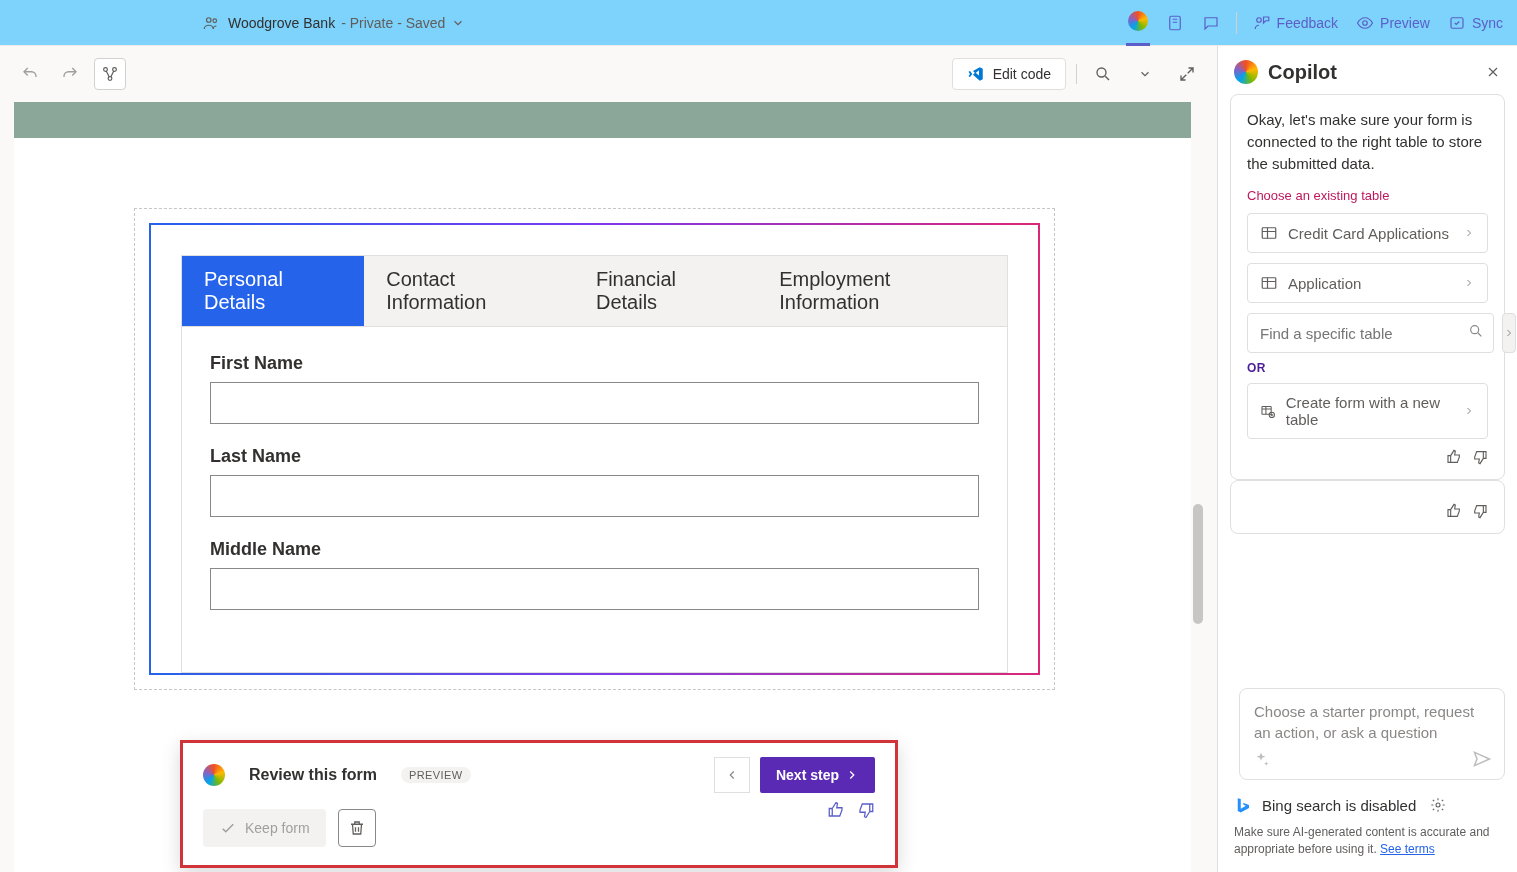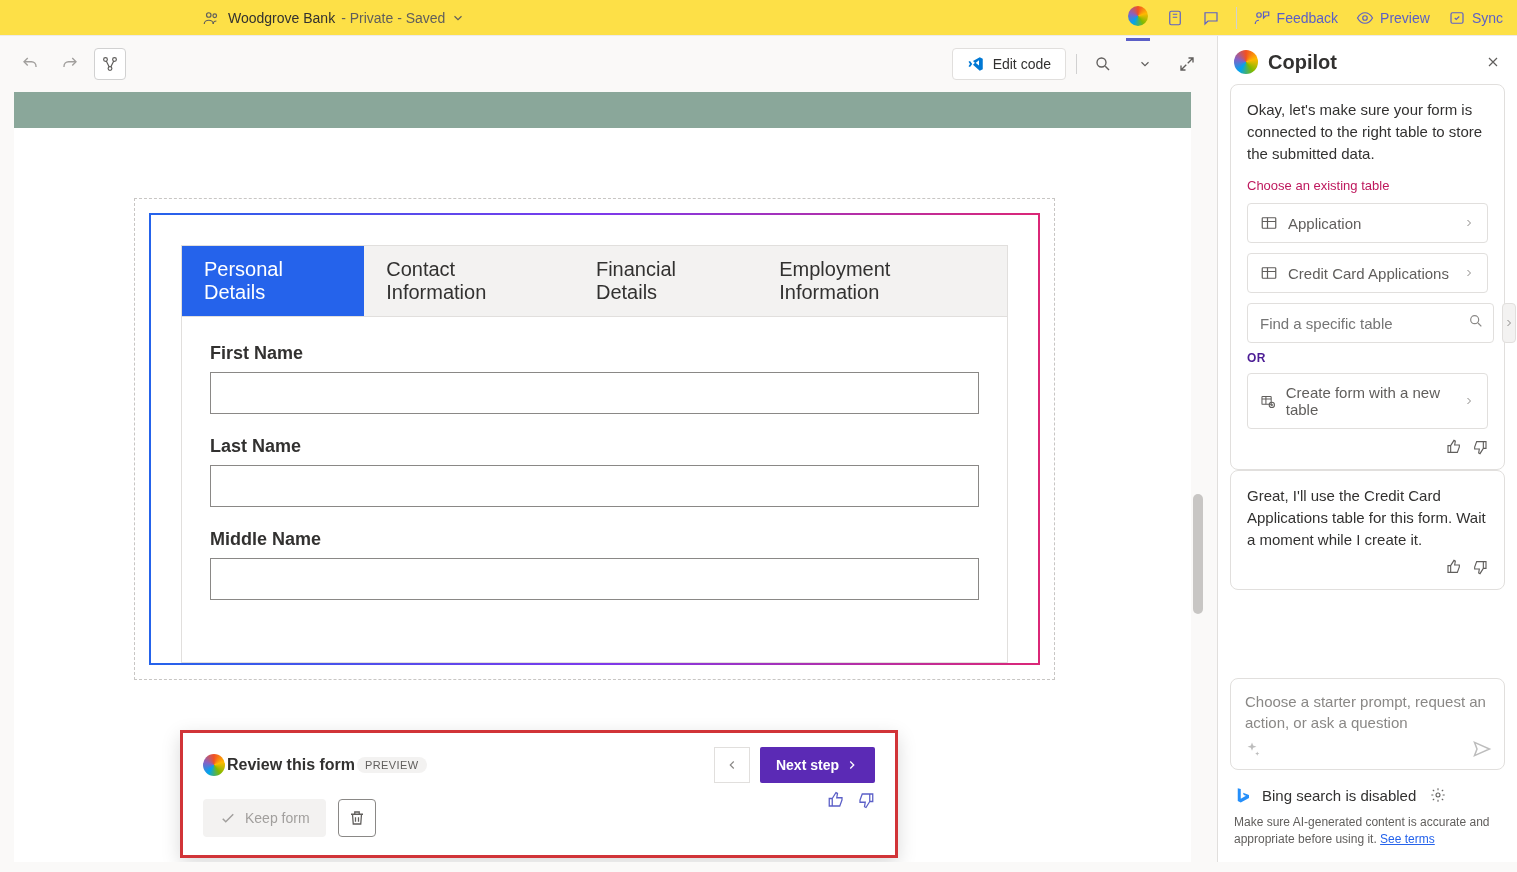--- a/index.html
+++ b/index.html
@@ -1,19 +1,19 @@
 <!DOCTYPE html>
 <html><head>
 <meta charset="utf-8">
 <style>
   * { box-sizing: border-box; margin: 0; padding: 0; }
   body { font-family: "Segoe UI", -apple-system, sans-serif; font-size: 14px; color: #323130; background: #faf9f8; width: 1517px; height: 872px; overflow: hidden; }
 
   
-  .top-bar { height: 36px; background: #fde047; border-bottom: 1px solid #edebe9; display: flex; align-items: center; padding: 0 12px; }
+  .top-bar { height: 46px; background: #7dd3fc; border-bottom: 1px solid #edebe9; display: flex; align-items: center; padding: 0 12px; }
   .top-left { display: flex; align-items: center; gap: 8px; margin-left: 190px; }
   .top-icon { width: 18px; height: 18px; color: #605e5c; }
   .doc-title { display: flex; align-items: center; gap: 6px; color: #323130; }
   .doc-title .wt { font-weight: 400; }
   .doc-title .suffix { color: #605e5c; }
   .top-spacer { flex: 1; }
   .top-right { display: flex; align-items: center; gap: 14px; }
   .tr-item { display: flex; align-items: center; gap: 6px; color: #5b5fc7; font-size: 14px; height: 46px; padding: 0 2px; cursor: pointer; }
   .tr-item.active { border-bottom: 3px solid #5b5fc7; }
   .tr-sep { width: 1px; height: 22px; background: #d1d1d1; }
@@ -44,21 +44,21 @@
   .tab.active { background:#2563eb; color:#fff; }
   .tab + .tab { border-left:0; }
 
   .fields { border:1px solid #e1dfdd; border-top:0; padding:26px 28px 40px 28px; }
   .field { margin-bottom:22px; }
   .field label { display:block; font-weight:700; font-size:18px; margin-bottom:8px; }
   .field input { width:100%; height:42px; border:1px solid #8a8886; padding:0 10px; font-size:15px; }
 
   
   .review-overlay { position:absolute; left:180px; bottom:4px; width:718px; background:#fff; border:3px solid #d13438; border-top-width:3px; box-shadow:0 6px 18px rgba(0,0,0,.15); padding:14px 20px 18px 20px; }
-  .rv-head { display:flex; align-items:center; gap:2px; }
+  .rv-head { display:flex; align-items:center; gap:24px; }
   .rv-title { font-size:16px; font-weight:600; }
   .rv-badge { font-size:11px; background:#f3f2f1; color:#605e5c; border-radius:10px; padding:2px 8px; letter-spacing:.4px; }
   .rv-nav { margin-left:auto; display:flex; gap:10px; }
   .rv-prev { width:36px; height:36px; border:1px solid #e1dfdd; background:#fff; display:flex; align-items:center; justify-content:center; color:#8a8886; cursor:pointer; }
   .rv-next { height:36px; padding:0 16px; background:#5b2ab5; color:#fff; display:flex; align-items:center; gap:6px; font-weight:600; cursor:pointer; border-radius:2px; }
   .rv-actions { display:flex; gap:12px; margin-top:16px; }
   .keep-btn { display:flex; align-items:center; gap:8px; background:#f3f2f1; color:#a19f9d; padding:8px 16px; border-radius:4px; cursor:not-allowed; }
   .trash-btn { width:38px; height:38px; border:1px solid #8a8886; border-radius:4px; display:flex; align-items:center; justify-content:center; cursor:pointer; }
   .rv-disc { margin-top:14px; font-size:12.5px; color:#605e5c; line-height:1.5; max-width:560px; }
   .rv-disc a { color:#2563eb; text-decoration:underline; cursor:pointer; }
@@ -77,21 +77,21 @@
   .help-label { font-size:13px; color:#be185d; margin:14px 0 10px 0; }
   .table-opt { display:flex; align-items:center; gap:10px; border:1px solid #e1dfdd; border-radius:4px; padding:10px 12px; margin-bottom:10px; color:#605e5c; cursor:pointer; font-size:15px; }
   .table-opt .chev { margin-left:auto; color:#8a8886; }
   .find-row { display:flex; gap:8px; margin-bottom:8px; }
   .find-input { flex:1; border:1px solid #e1dfdd; border-radius:4px; padding:0 34px 0 12px; height:40px; font-size:15px; color:#605e5c; position:relative; }
   .find-wrap { position:relative; flex:1; }
   .find-wrap .srch { position:absolute; right:10px; top:10px; color:#8a8886; }
   .find-go { width:34px; height:40px; background:#f3f2f1; border:1px solid #e1dfdd; border-radius:4px; display:flex; align-items:center; justify-content:center; color:#8a8886; cursor:pointer; }
   .or-label { font-size:12px; font-weight:700; color:#4c1d95; letter-spacing:.5px; margin:8px 0; }
   .fb-row { display:flex; justify-content:flex-end; gap:10px; color:#605e5c; margin-top:8px; }
-  .composer { margin:4px 12px 10px 12px; border:1px solid #e1dfdd; border-radius:8px; padding:12px 14px 34px 14px; position:relative; min-height:92px; }
+  .composer { margin:4px 12px 10px 21px; border:1px solid #e1dfdd; border-radius:8px; padding:12px 14px 34px 14px; position:relative; min-height:92px; }
   .composer .ph { color:#8a8886; font-size:15px; line-height:1.4; }
   .composer .sparkle { position:absolute; left:12px; bottom:10px; color:#bdbdbd; }
   .composer .send { position:absolute; right:12px; bottom:10px; color:#bdbdbd; }
   .bing-row { display:flex; align-items:center; gap:10px; padding:6px 16px; font-size:15px; color:#323130; }
   .bing-b { width:18px; height:18px; color:#258ffa; }
   .gear { margin-left:4px; color:#605e5c; cursor:pointer; }
   .footer-disc { padding:4px 16px 14px 16px; font-size:12px; color:#605e5c; line-height:1.4; }
   .footer-disc a { color:#2563eb; text-decoration:underline; cursor:pointer; }
 
   svg { display:block; }
@@ -296,33 +296,33 @@
     </div>
     <div class="cp-scroll">
       <div class="msg-card">
         <p>Okay, let's make sure your form is connected to the right table to store the submitted data.</p>
         <div class="help-label">Choose an existing table</div>
         <div class="table-opt">
           <svg width="18" height="18" viewBox="0 0 24 24" fill="none" stroke="currentColor" stroke-width="1.6">
               <rect x="3" y="5" width="18" height="14" rx="1"></rect>
               <path d="M3 10h18M10 5v14"></path>
             </svg>
-          <span>Application</span>
+          <span>Credit Card Applications</span>
           <span class="chev">
               <svg width="12" height="12" viewBox="0 0 24 24" fill="none" stroke="currentColor" stroke-width="2">
                 <path d="M9 6l6 6-6 6"></path>
               </svg>
             </span>
         </div>
         <div class="table-opt">
           <svg width="18" height="18" viewBox="0 0 24 24" fill="none" stroke="currentColor" stroke-width="1.6">
               <rect x="3" y="5" width="18" height="14" rx="1"></rect>
               <path d="M3 10h18M10 5v14"></path>
             </svg>
-          <span>Credit Card Applications</span>
+          <span>Application</span>
           <span class="chev">
               <svg width="12" height="12" viewBox="0 0 24 24" fill="none" stroke="currentColor" stroke-width="2">
                 <path d="M9 6l6 6-6 6"></path>
               </svg>
             </span>
         </div>
         <div class="find-row">
           <div class="find-wrap">
             <input class="find-input" placeholder="Find a specific table" style="">
             <span class="srch">
@@ -357,21 +357,20 @@
           <svg width="16" height="16" viewBox="0 0 24 24" fill="none" stroke="currentColor" stroke-width="1.7">
               <path d="M7 10v10H3V10zM7 10l5-8 2 1-1 6h7v3l-3 8H7z"></path>
             </svg>
           <svg width="16" height="16" viewBox="0 0 24 24" fill="none" stroke="currentColor" stroke-width="1.7">
               <path d="M17 14V4h4v10zM17 14l-5 8-2-1 1-6H4v-3l3-8h10z"></path>
             </svg>
         </div>
       </div>
 
       <div class="msg-card">
-        <p>Great, I'll use the Credit Card Applications table for this form. Wait a moment while I create it.</p>
         <div class="fb-row">
           <svg width="16" height="16" viewBox="0 0 24 24" fill="none" stroke="currentColor" stroke-width="1.7">
               <path d="M7 10v10H3V10zM7 10l5-8 2 1-1 6h7v3l-3 8H7z"></path>
             </svg>
           <svg width="16" height="16" viewBox="0 0 24 24" fill="none" stroke="currentColor" stroke-width="1.7">
               <path d="M17 14V4h4v10zM17 14l-5 8-2-1 1-6H4v-3l3-8h10z"></path>
             </svg>
         </div>
       </div>
     </div>

